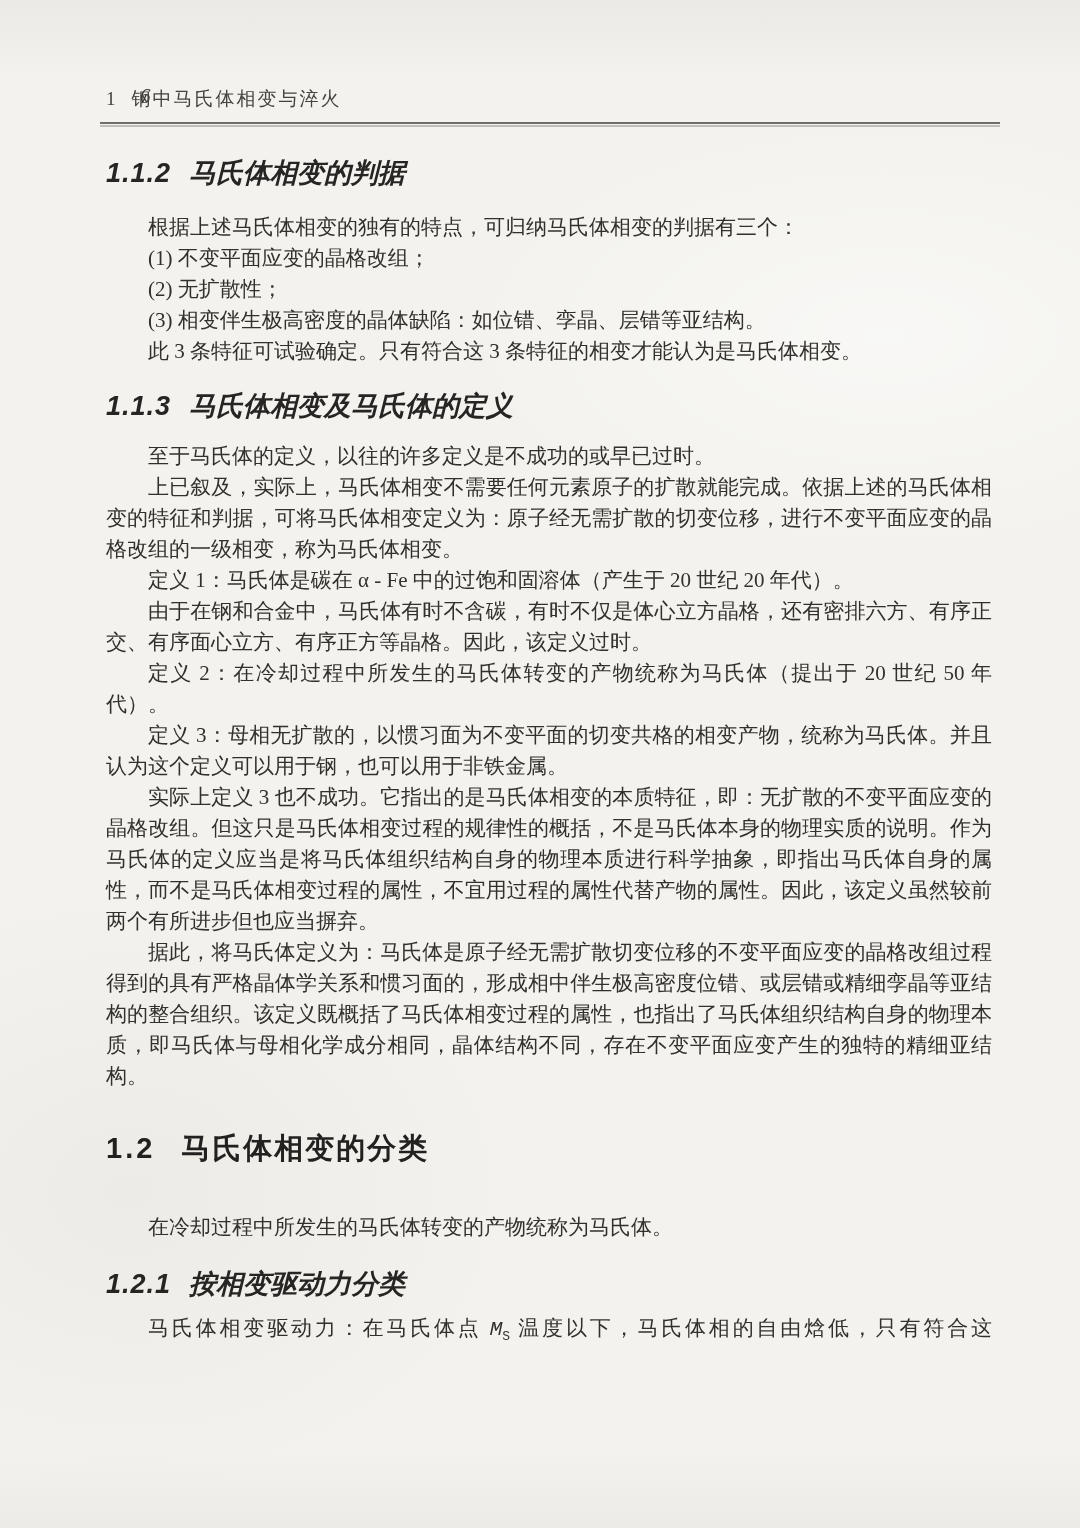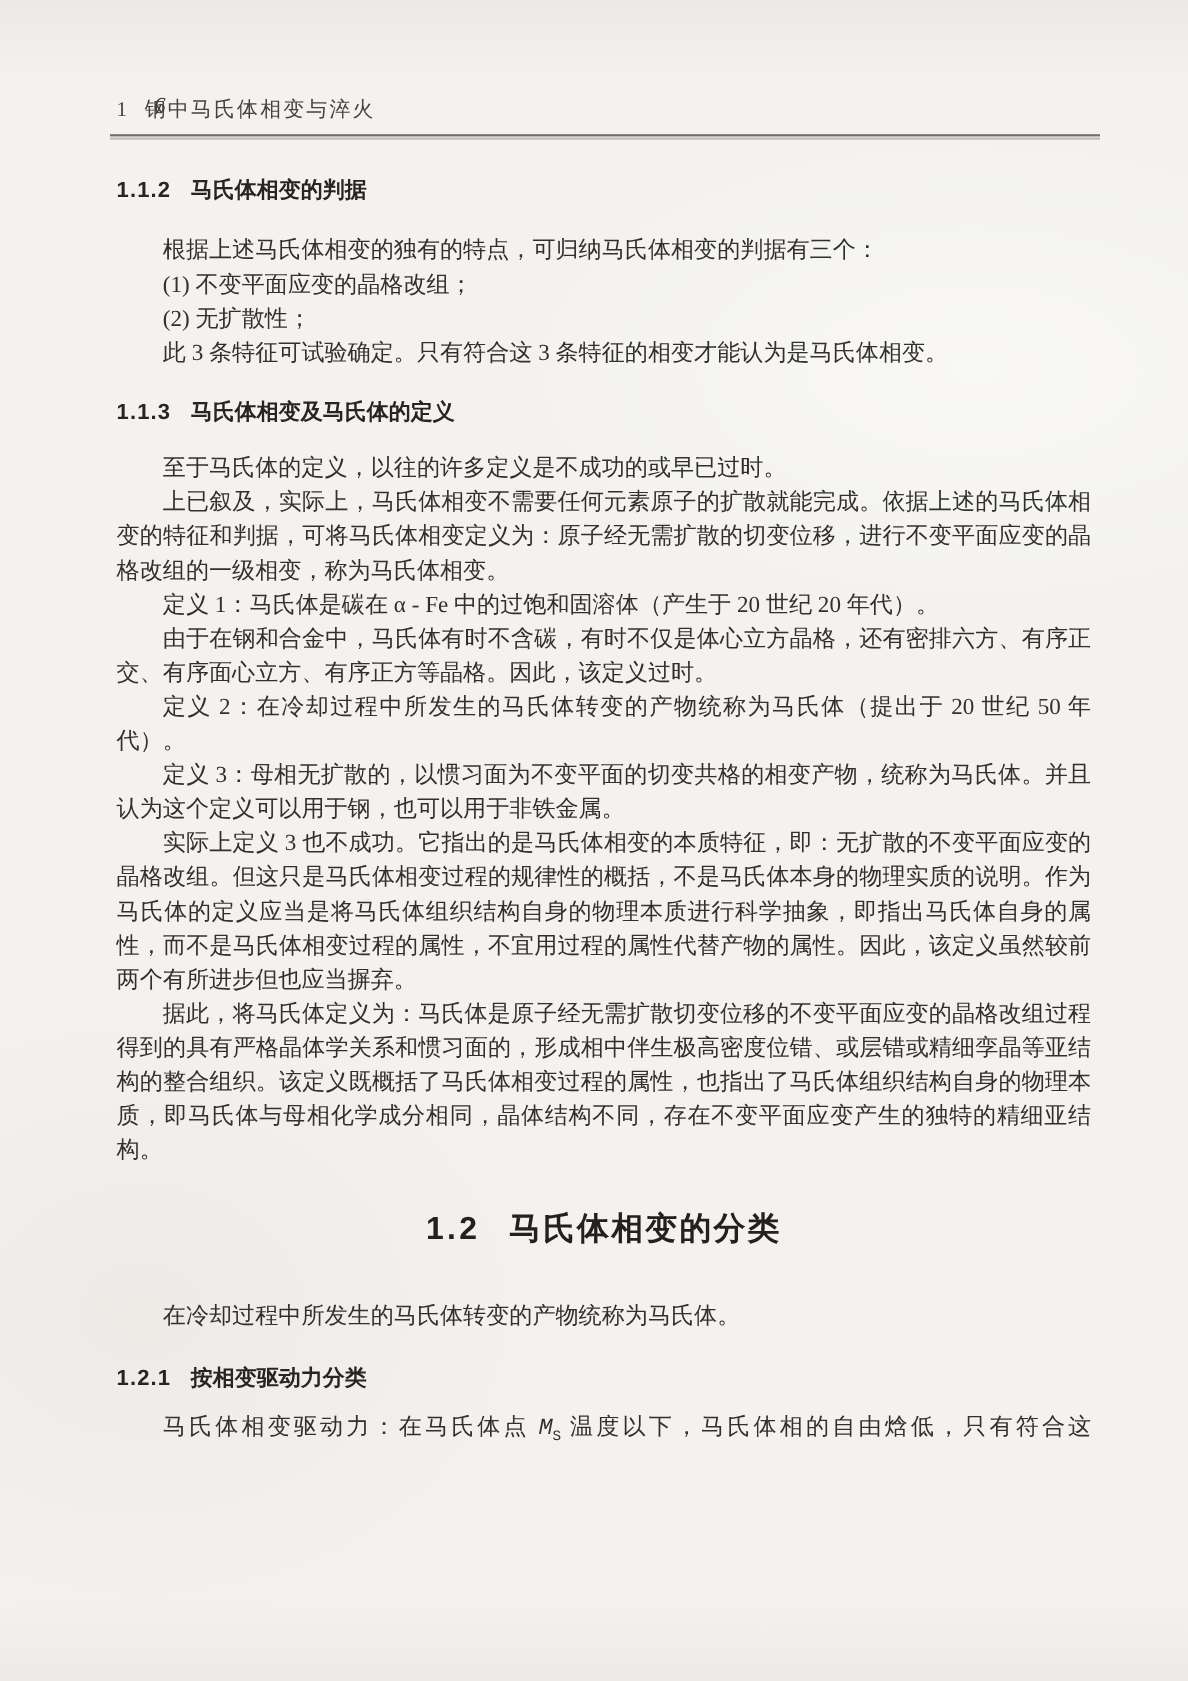--- a/index.html
+++ b/index.html
@@ -34,29 +34,28 @@
   .rtitle .ch-no{ margin-right:14px; }
   .rule{
     margin:12px -8px 0 -6px;
     height:2px; background:#6f6e6b;
     box-shadow:0 3px 0 rgba(150,148,143,.55);
   }
 
   
   .h-sub{
     font-family:"Liberation Sans","DejaVu Sans",sans-serif;
-    font-weight:bold; font-size:20px; line-height:30px; color:#272523;
+    font-weight:bold; font-size:27px; line-height:30px; color:#272523;font-style:italic;
   }
   .h-112{ margin:34px 0 24px; }
   .h-113{ margin:24px 0 20px; }
   .h-121{ margin:26px 0 14px; }
   .h-label{ margin-right:18px; letter-spacing:1px; }
   .h-main{
     margin:36px 0 44px;
-    text-align:center;
     font-family:"Liberation Sans","DejaVu Sans",sans-serif;
     font-weight:bold; font-size:29px; line-height:40px; color:#232120;
     letter-spacing:2px;
   }
   .h-main .h-label{ margin-right:26px; letter-spacing:3px; }
 
   
   .para{
     font-size:21px; line-height:31px;
     text-align:justify;
@@ -78,20 +77,21 @@
       <span class="pnum">6</span>
       <span class="rtitle"><span class="ch-no">1</span><span>钢中马氏体相变与淬火</span></span>
     </div>
     <div class="rule"></div>
 
     <h2 class="h-sub h-112"><span class="h-label">1.1.2</span><span class="h-title">马氏体相变的判据</span></h2>
 
     <p class="para">根据上述马氏体相变的独有的特点，可归纳马氏体相变的判据有三个：</p>
     <p class="item">(1) 不变平面应变的晶格改组；</p>
     <p class="item">(2) 无扩散性；</p>
+    <p class="item">(3) 相变伴生极高密度的晶体缺陷：如位错、孪晶、层错等亚结构。</p>
     <p class="para">此 3 条特征可试验确定。只有符合这 3 条特征的相变才能认为是马氏体相变。</p>
 
     <h2 class="h-sub h-113"><span class="h-label">1.1.3</span><span class="h-title">马氏体相变及马氏体的定义</span></h2>
 
     <p class="para">至于马氏体的定义，以往的许多定义是不成功的或早已过时。</p>
     <p class="para">上已叙及，实际上，马氏体相变不需要任何元素原子的扩散就能完成。依据上述的马氏体相变的特征和判据，可将马氏体相变定义为：原子经无需扩散的切变位移，进行不变平面应变的晶格改组的一级相变，称为马氏体相变。</p>
     <p class="para">定义 1：马氏体是碳在 α - Fe 中的过饱和固溶体（产生于 20 世纪 20 年代）。</p>
     <p class="para">由于在钢和合金中，马氏体有时不含碳，有时不仅是体心立方晶格，还有密排六方、有序正交、有序面心立方、有序正方等晶格。因此，该定义过时。</p>
     <p class="para">定义 2：在冷却过程中所发生的马氏体转变的产物统称为马氏体（提出于 20 世纪 50 年代）。</p>
     <p class="para">定义 3：母相无扩散的，以惯习面为不变平面的切变共格的相变产物，统称为马氏体。并且认为这个定义可以用于钢，也可以用于非铁金属。</p>

